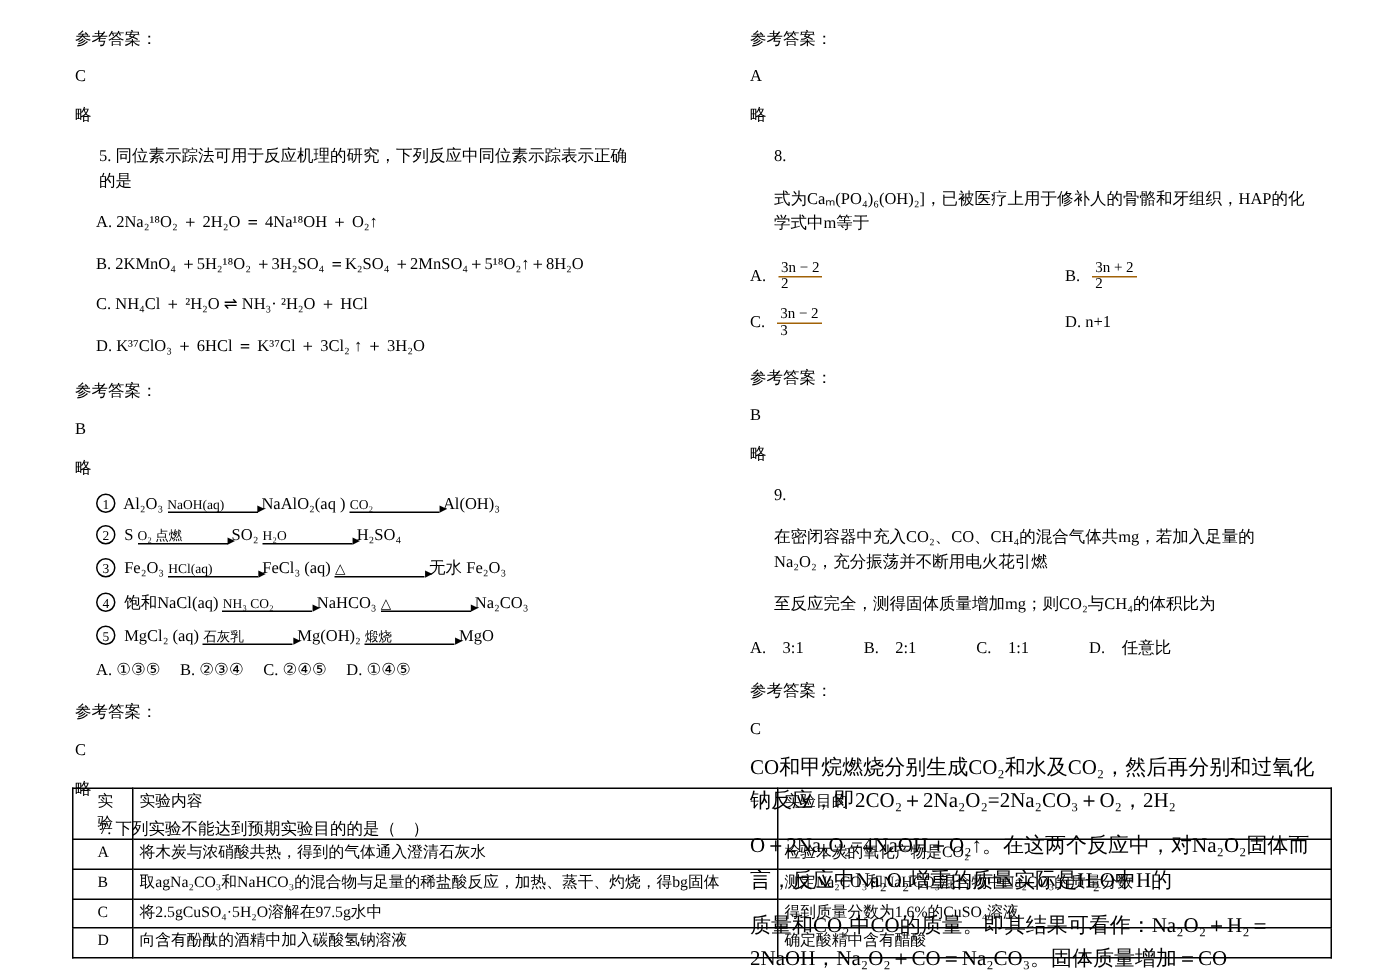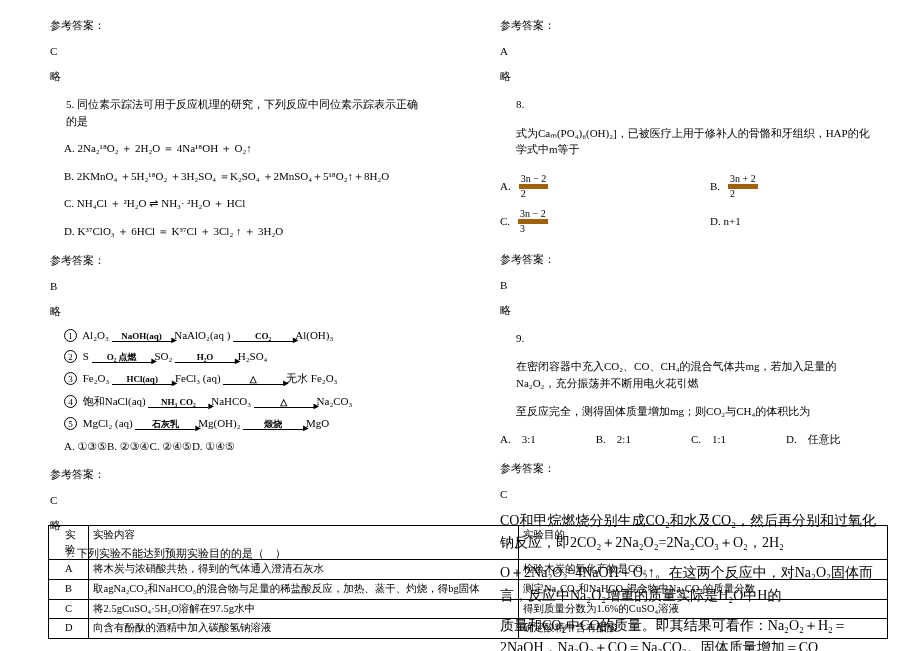--- a/index.html
+++ b/index.html
@@ -22,30 +22,29 @@
     .col2 { padding: 0 30px 0 40px; }
     .section-label {
       font-weight: normal;
       margin: 8px 0 6px 0;
     }
     .ans-letter { margin: 6px 0; }
     .slight { margin: 6px 0; }
     .qtext { margin: 6px 16px; line-height: 1.5; }
     .indent { padding-left: 14px; }
     .eqline { margin: 5px 0; line-height: 1.6; }
-    .opts-row { display: flex; gap: 0; margin: 6px 0; }
+    .opts-row { display: flex; gap: 13px; margin: 6px 0; }
     .arrow-box {
       display: inline-block;
       position: relative;
       width: 60px;
-      text-align: center;
+      text-align: left;
       font-size: 9px;
       line-height: 1;
       vertical-align: middle;
-      font-weight: bold;
     }
     .arrow-box::after {
       content: "";
       position: absolute;
       left: 0; right: 0;
       bottom: -1px;
       border-bottom: 1px solid #000;
     }
     .arrow-head {
       position: absolute;
@@ -64,32 +63,32 @@
       font-size: 9px;
       margin-right: 3px;
     }
     .frac {
       display: inline-block;
       text-align: center;
       vertical-align: middle;
       font-size: 10px;
       line-height: 1;
     }
-    .frac .num { border-bottom: 5px solid #a16207; padding: 0 2px; }
+    .frac .num { border-bottom: 1px solid #a16207; padding: 0 2px; }
     .frac .den { padding: 0 2px; }
     .opt-grid2 {
       display: grid;
       grid-template-columns: 1fr 1fr;
       gap: 10px 30px;
       margin: 10px 0;
     }
     .opt-grid2 div { display: flex; align-items: center; gap: 8px; }
     .opt-row4 {
       display: flex;
-      gap: 60px;
+      gap: 40px;
       margin: 6px 0;
     }
     .opt-row4 span { white-space: nowrap; }
     .explain {
       font-size: 14px;
       line-height: 1.6;
       margin: 4px 0;
     }
     table.exp {
       border-collapse: collapse;

